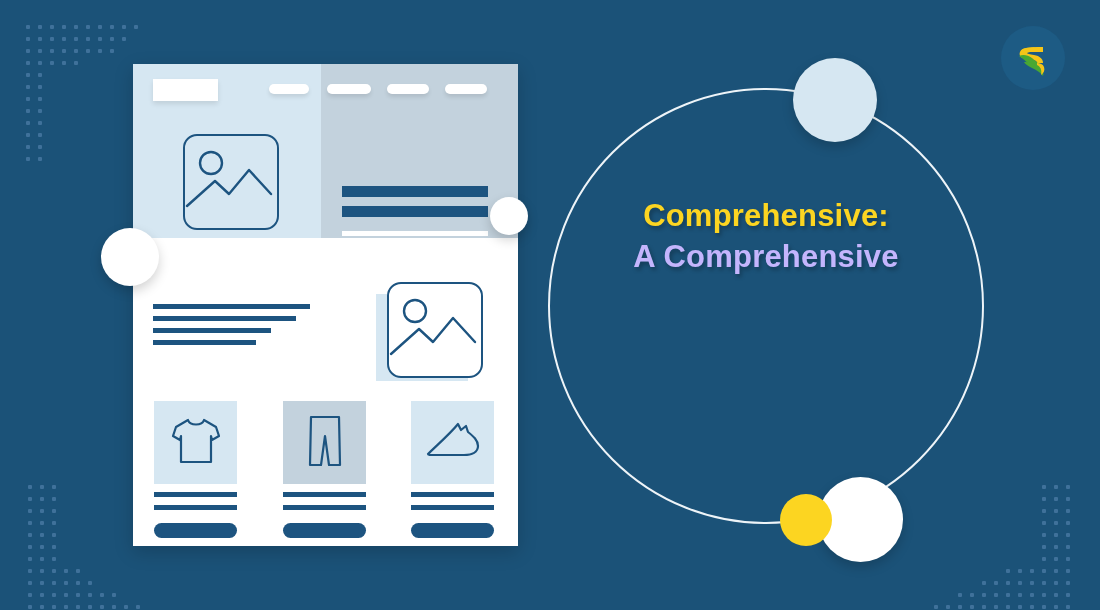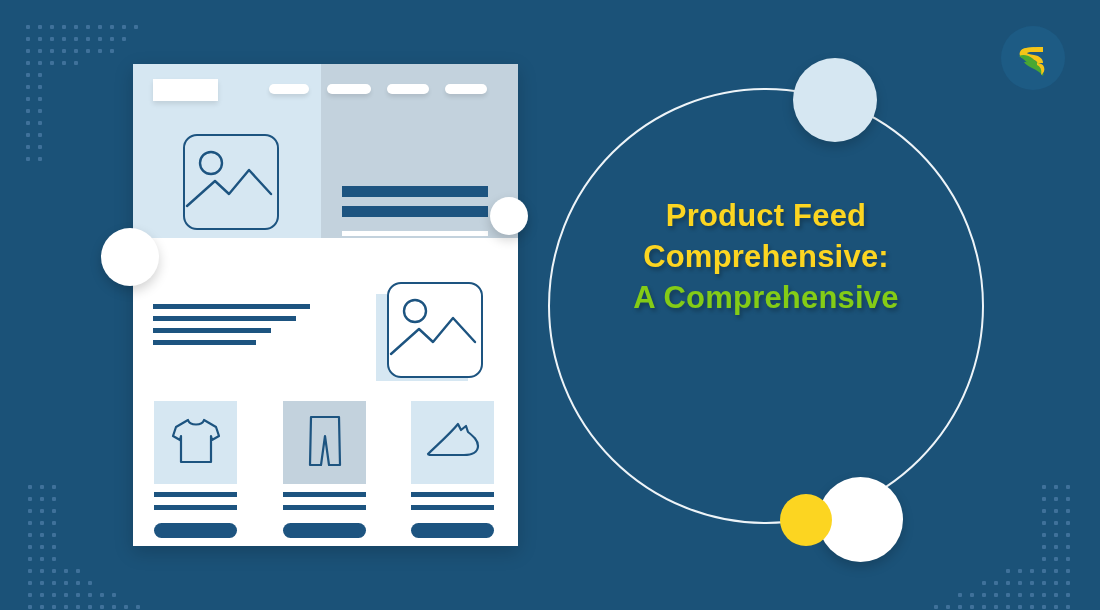--- a/index.html
+++ b/index.html
@@ -227,21 +227,21 @@
     left: 566px; top: 196px;
     width: 400px;
     text-align: center;
     line-height: 1.32;
     font-weight: bold;
     font-size: 31px;
     letter-spacing: 0.2px;
     text-shadow: 2px 3px 4px rgba(0,0,0,0.28);
   }
   .t-yellow { color: #fcd521; display: block; }
-  .t-white  { color: #84cc16; display: block; }
+  .t-white  { color: #c4b5fd; display: block; }
 
   
   #brand-logo {
     position: absolute;
     left: 1001px; top: 26px;
     width: 64px; height: 64px;
     border-radius: 50%;
     background: #1d5b84;
     display: flex;
     align-items: center;
@@ -508,21 +508,20 @@
 
   <div class="deco" id="c-left"></div>
   <div class="deco" id="c-right"></div>
 
   <div id="ring"></div>
   <div class="deco" id="ring-circle-top"></div>
   <div class="deco" id="ring-circle-white"></div>
   <div class="deco" id="ring-circle-yellow"></div>
 
   <div id="title-block">
-    <span class="t-yellow">Product Feed</span>
     <span class="t-yellow">Comprehensive:</span>
     <span class="t-white">A Comprehensive</span>
   </div>
 
   <div id="brand-logo">
     <svg width="46" height="46" viewBox="0 0 46 46">
       <path d="M33 12 C33 12 20 12 16 13 C10 14 8 19 11 22 C13 24 18 25 22 25
                C25 25 27 26 27 28 L33 28 C33 24 30 21 24 20 C20 19 17 19 17 18
                C17 17 19 17 22 17 L33 17 Z" fill="#f5c518"></path>
       <path d="M33 12 L33 17 L22 17 C19 17 17 17 17 18 L11 18 C10 15 12 14 16 13 C20 12 33 12 33 12 Z" fill="#f5c518"></path>

